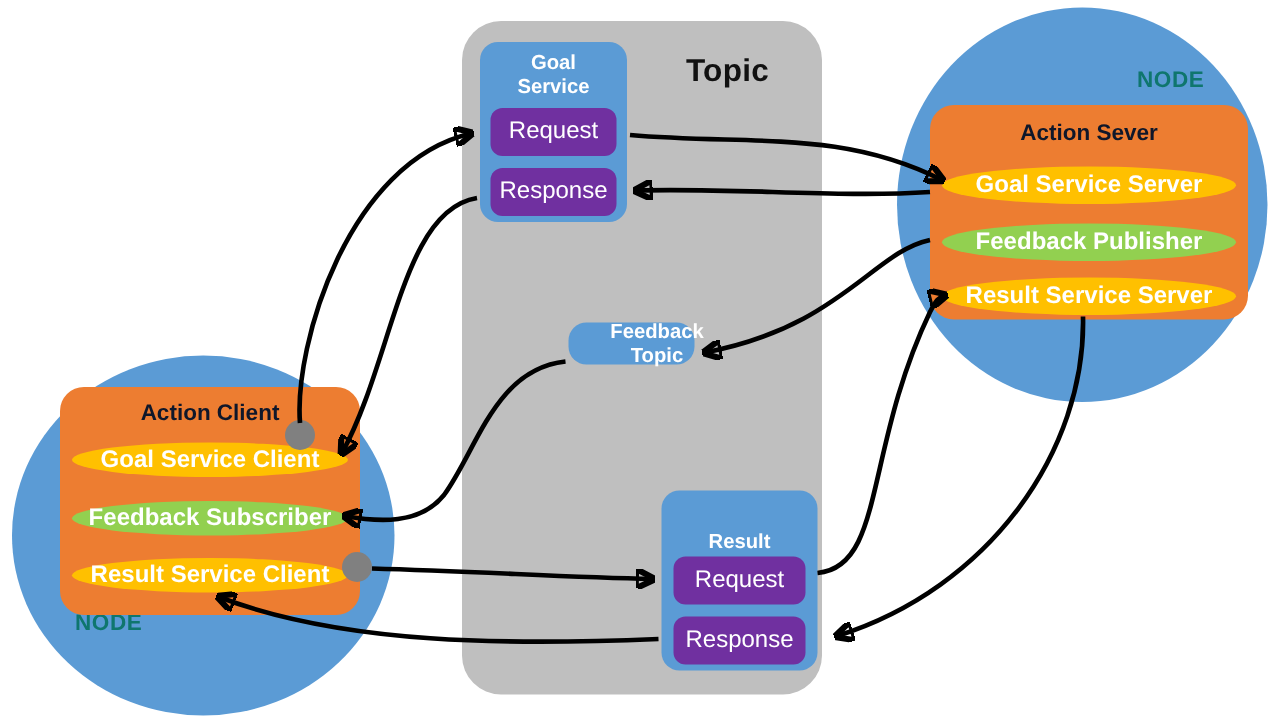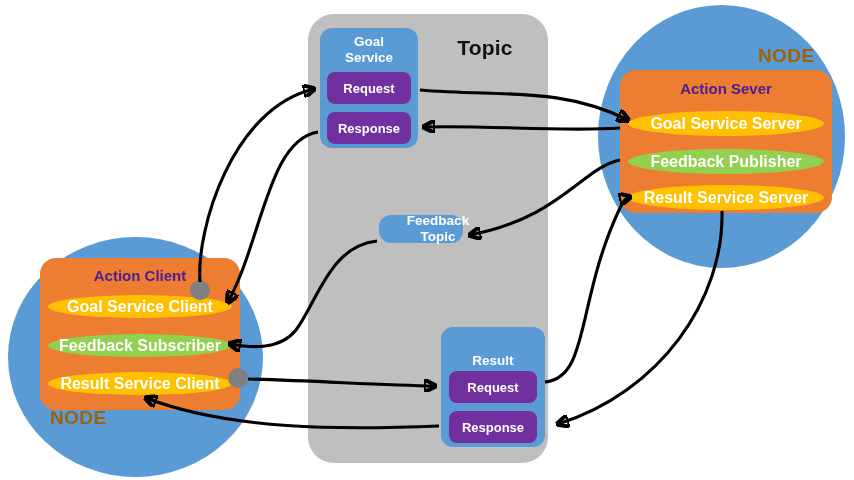--- a/index.html
+++ b/index.html
@@ -57,22 +57,22 @@
     line-height: 16px;
   }
   .pill {
     position: absolute;
     background: #7030a0;
     border-radius: 8px;
     display: flex;
     align-items: center;
     justify-content: center;
     color: #ffffff;
-    font-size: 13px;
-    font-weight: bold;
+    font-size: 16px;
+    font-weight: normal;
   }
 
   #goal-service { left: 320px; top: 28px; width: 98px; height: 120px; }
   #goal-service .svc-title { top: 6px; }
   #goal-request  { left: 7px; top: 44px; width: 84px; height: 32px; }
   #goal-response { left: 7px; top: 84px; width: 84px; height: 32px; }
 
   #result-service { left: 441px; top: 327px; width: 104px; height: 120px; }
   #result-service .svc-title { top: 6px; margin-top: 20px; }
   #result-request  { left: 8px; top: 44px; width: 88px; height: 32px; }
@@ -89,42 +89,42 @@
   .node-circle {
     position: absolute;
     background: #5b9bd5;
     border-radius: 50%;
   }
   #node-client { left: 8px; top: 237px; width: 255px; height: 240px; }
   #node-server { left: 598px; top: 5px; width: 247px; height: 263px; }
 
   .node-label {
     position: absolute;
-    color: #a16207;
-    font-size: 19px;
+    color: #0f766e;
+    font-size: 15px;
     font-weight: bold;
     letter-spacing: 0.4px;
   }
   #node-client-label { left: 50px; top: 407px; }
   #node-server-label { left: 758px; top: 45px; }
 
   
   .action-box {
     position: absolute;
     background: #ed7d31;
     border-radius: 16px;
   }
   #action-client-box { left: 40px; top: 258px; width: 200px; height: 152px; }
   #action-server-box { left: 620px; top: 70px; width: 212px; height: 143px; }
 
   .action-box-title {
     position: absolute;
     left: 0; right: 0;
     text-align: center;
-    color: #4c1d95;
+    color: #0f172a;
     font-size: 15px;
     font-weight: bold;
   }
   #action-client-box .action-box-title { top: 9px; }
   #action-server-box .action-box-title { top: 10px; }
 
   .ellipse {
     position: absolute;
     border-radius: 50%;
     display: flex;

